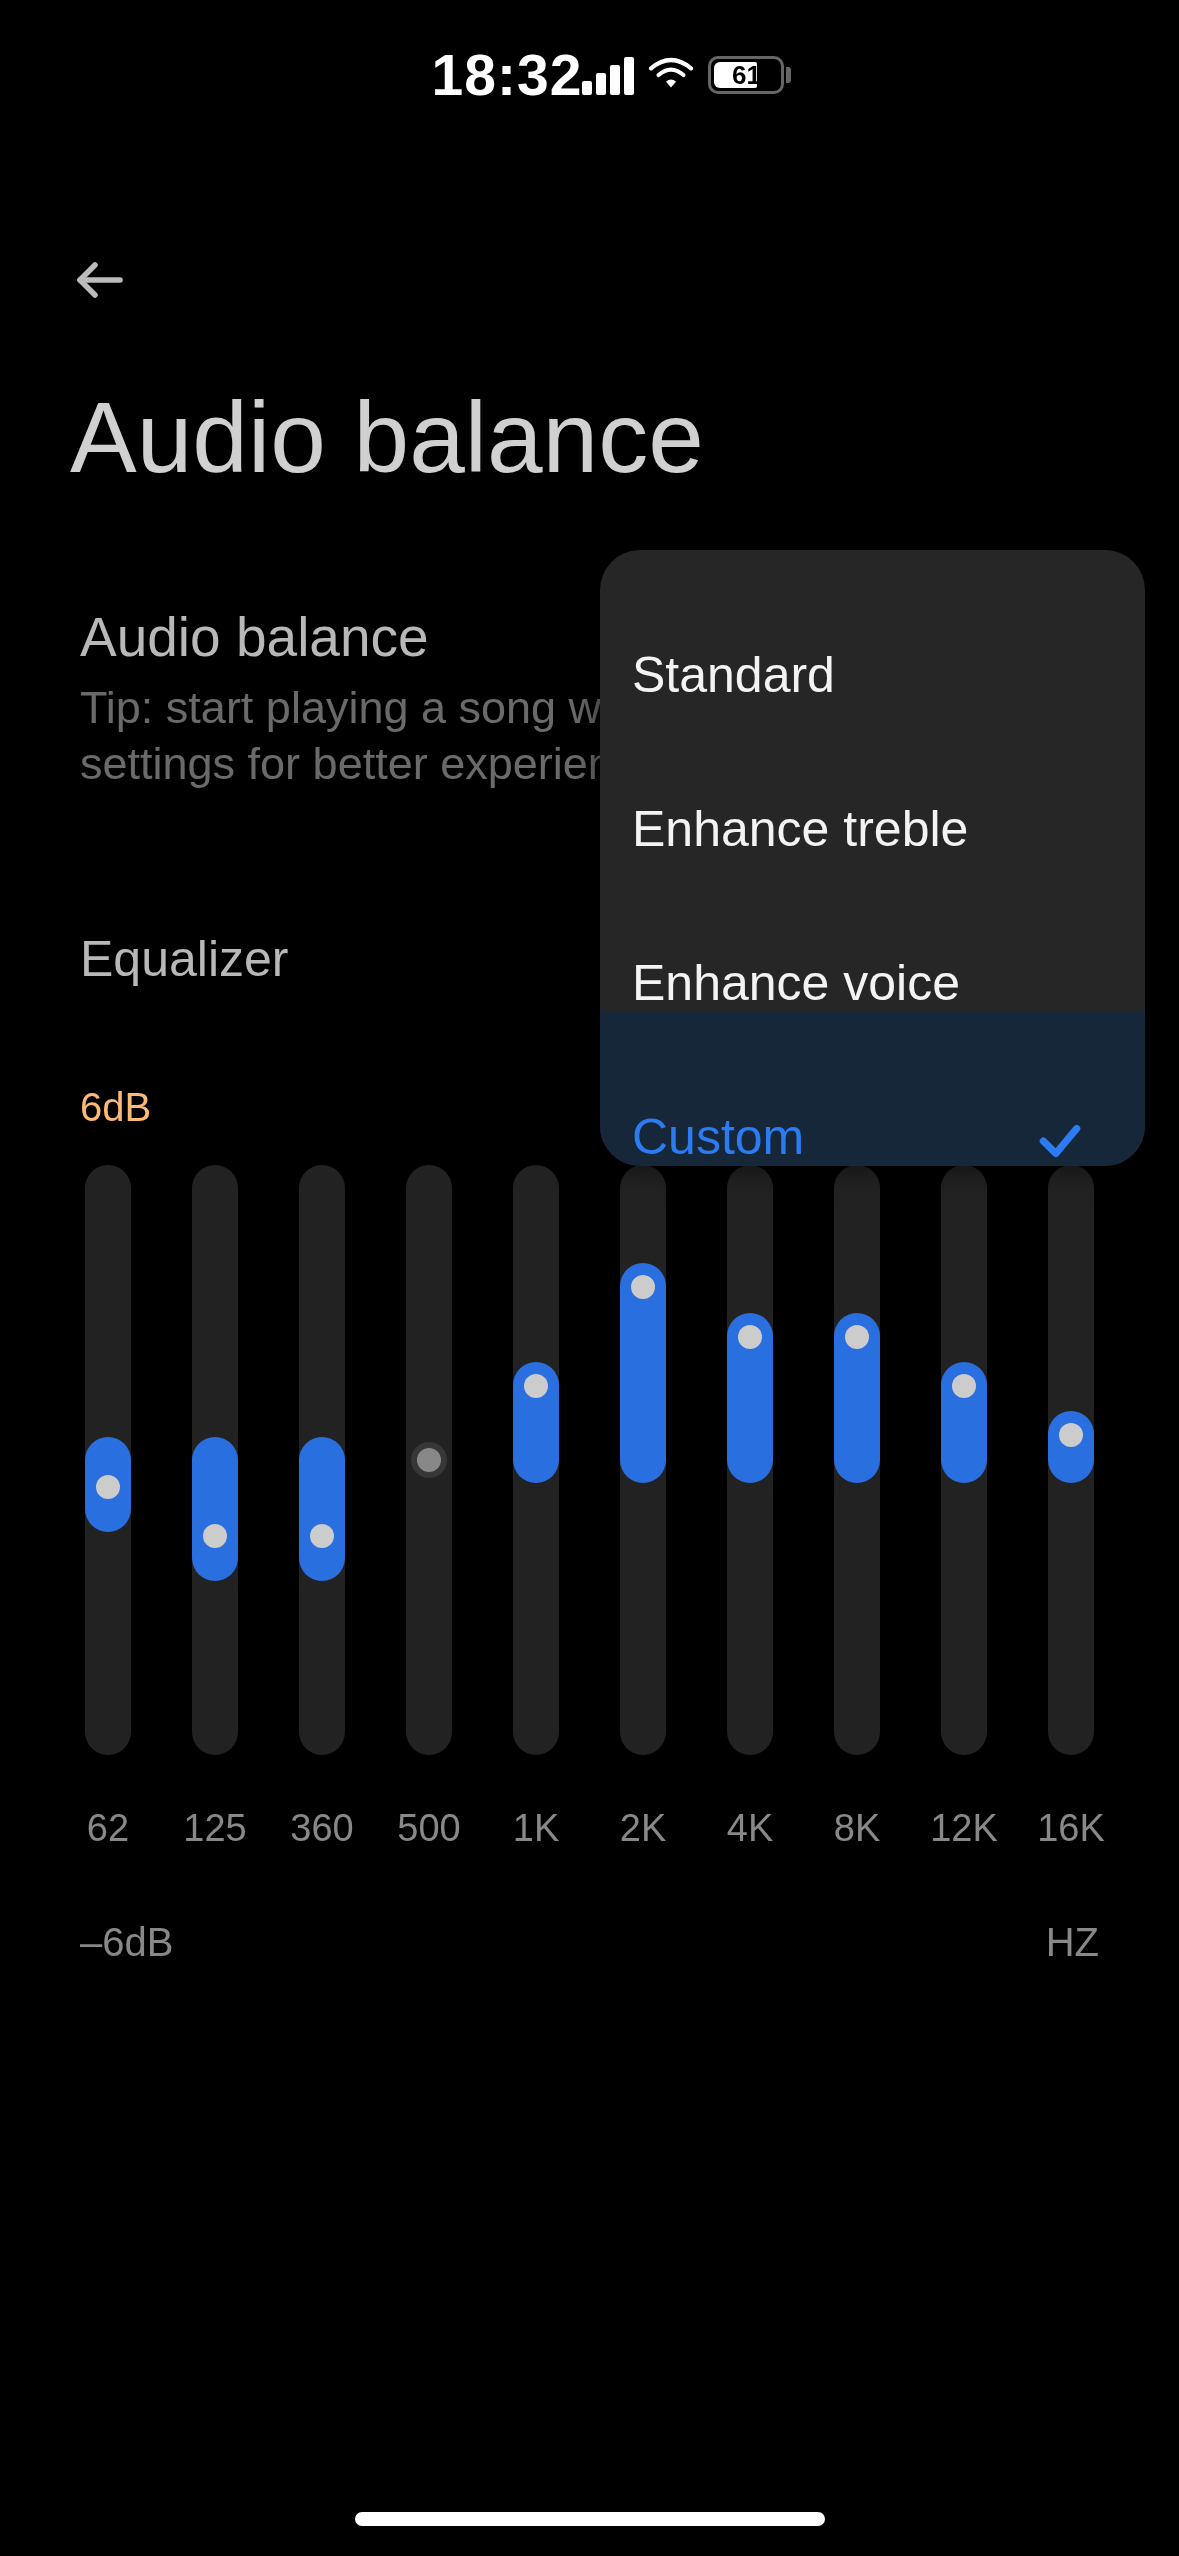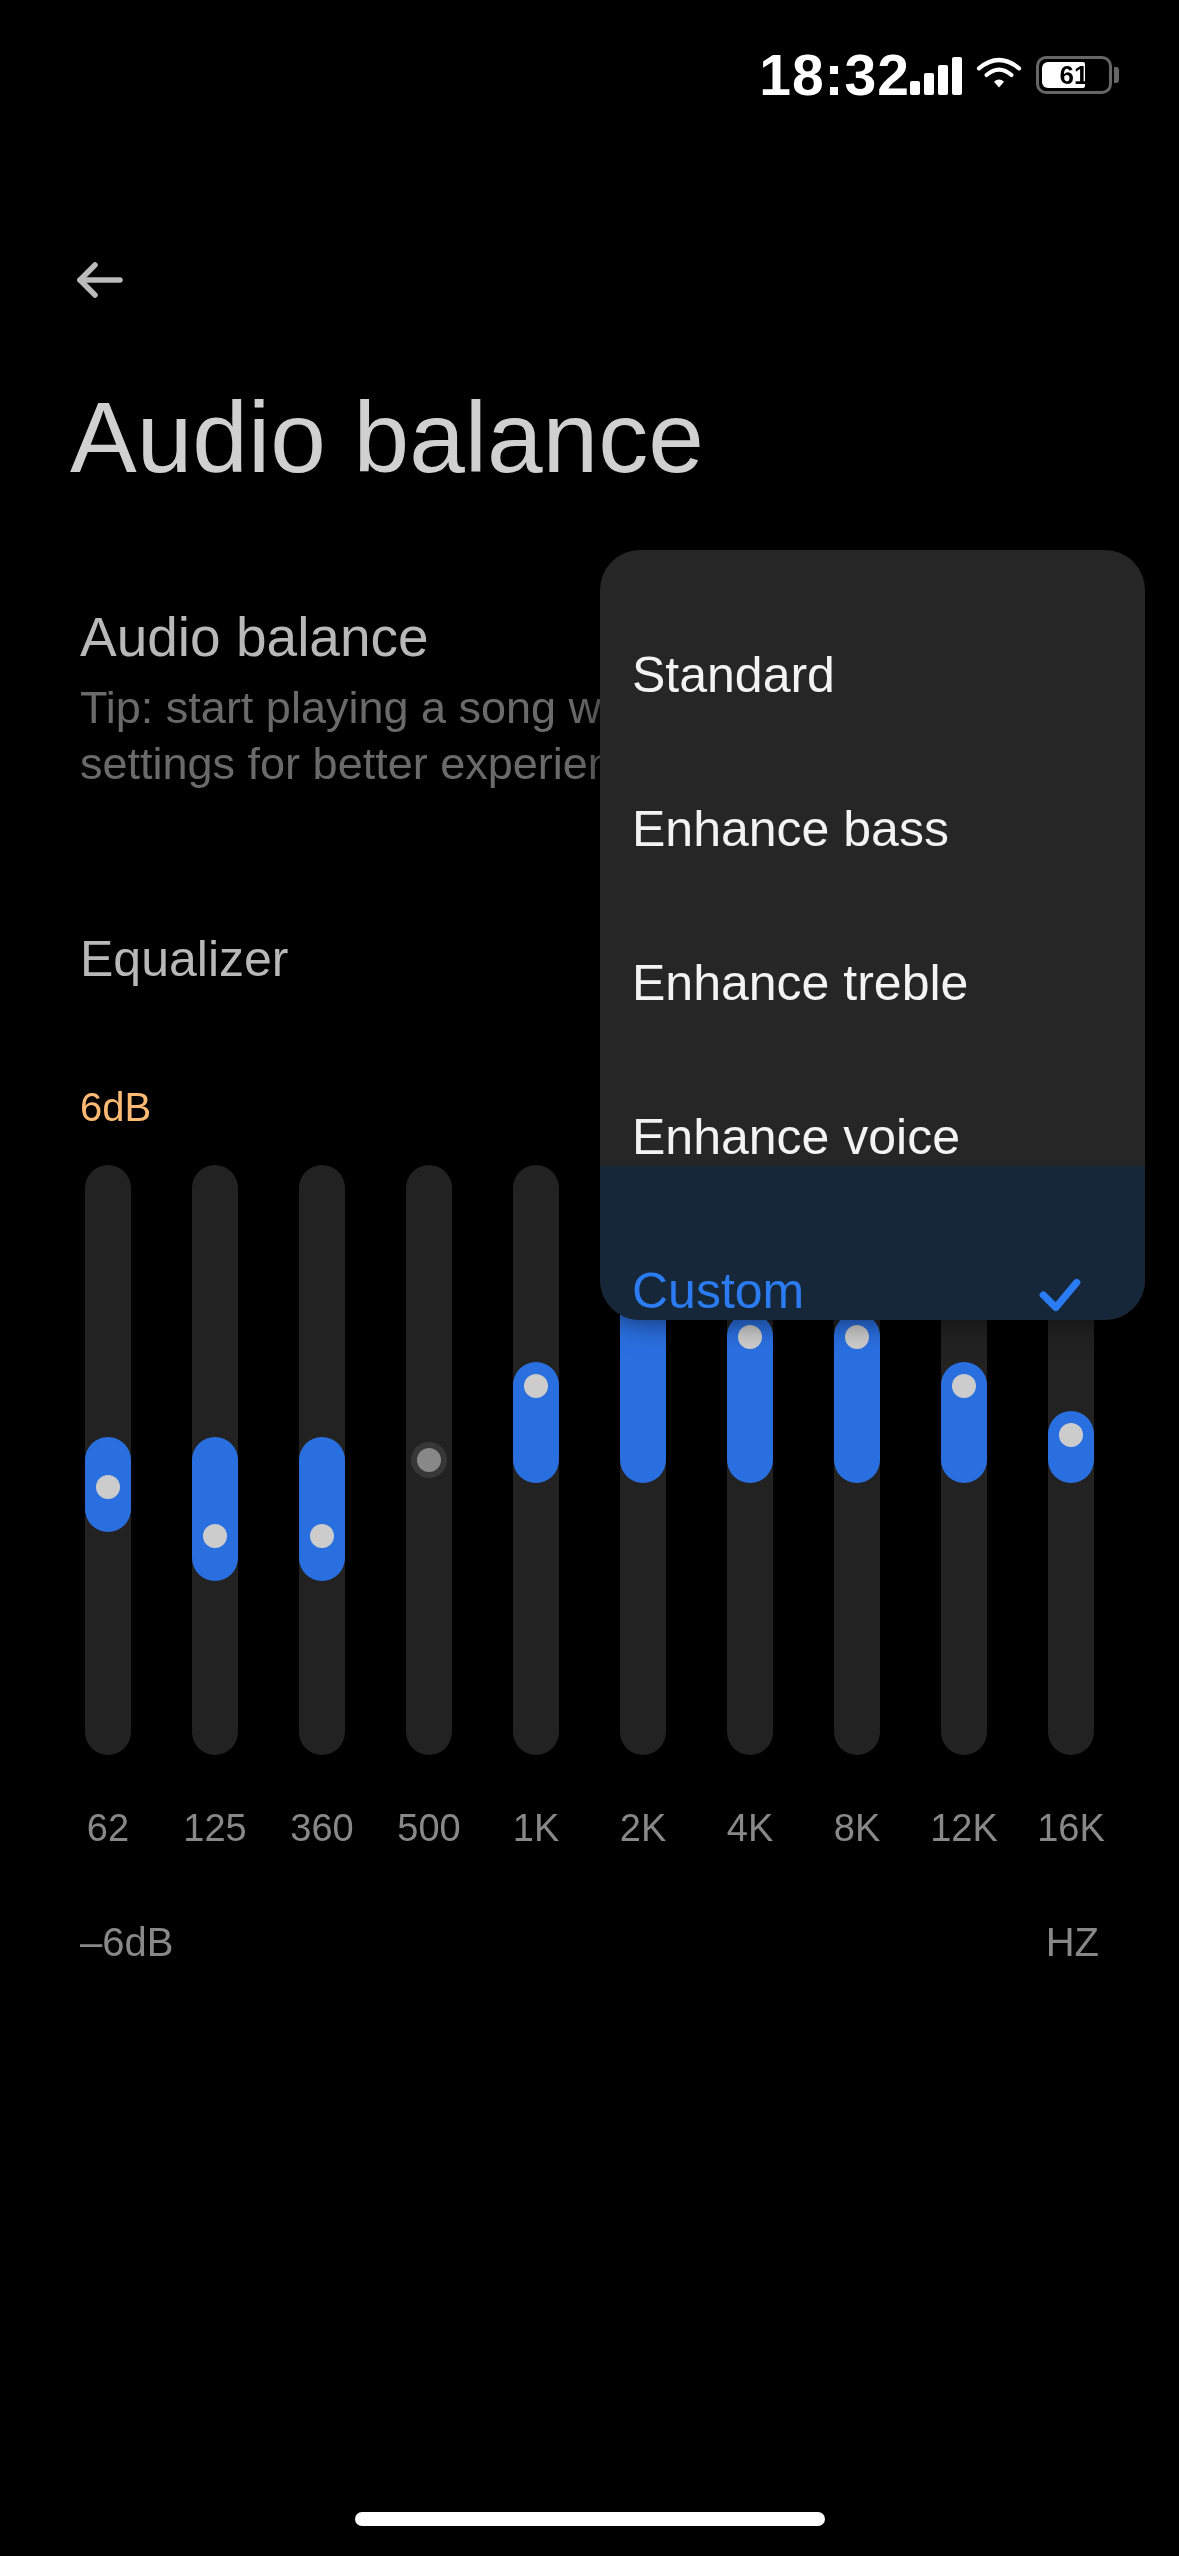--- a/index.html
+++ b/index.html
@@ -13,21 +13,21 @@
       position: relative;
     }
 
     
     .status-bar {
       position: absolute;
       top: 0; left: 0; right: 0;
       height: 150px;
       display: flex;
       align-items: center;
-      justify-content: flex-end;
+      justify-content: center;
       padding: 0 60px 0 104px;
     }
     .status-time {
       font-weight: 700;
       font-size: 57px;
       letter-spacing: 1px;
     }
     .status-right {
       display: flex;
       align-items: center;
@@ -211,23 +211,20 @@
 
 <div class="section-title">Audio balance</div>
 <div class="section-tip">Tip: start playing a song while choosing equalizer settings for better experience</div>
 <div class="equalizer-label">Equalizer</div>
 
 <div class="dropdown" id="dropdown">
     <div class="dropdown-item">
       <span>Standard</span>
     </div>
     <div class="dropdown-item">
-      <span>Enhance bass</span>
-    </div>
-    <div class="dropdown-item">
       <span>Enhance treble</span>
     </div>
     <div class="dropdown-item">
       <span>Enhance voice</span>
     </div>
     <div class="dropdown-item selected">
       <span>Custom</span>
       <svg viewBox="0 0 24 24" class="check">
         <path d="M4 12 L10 18 L20 6" fill="none" stroke="currentColor" stroke-width="3.5" stroke-linecap="round" stroke-linejoin="round"></path>
       </svg>

